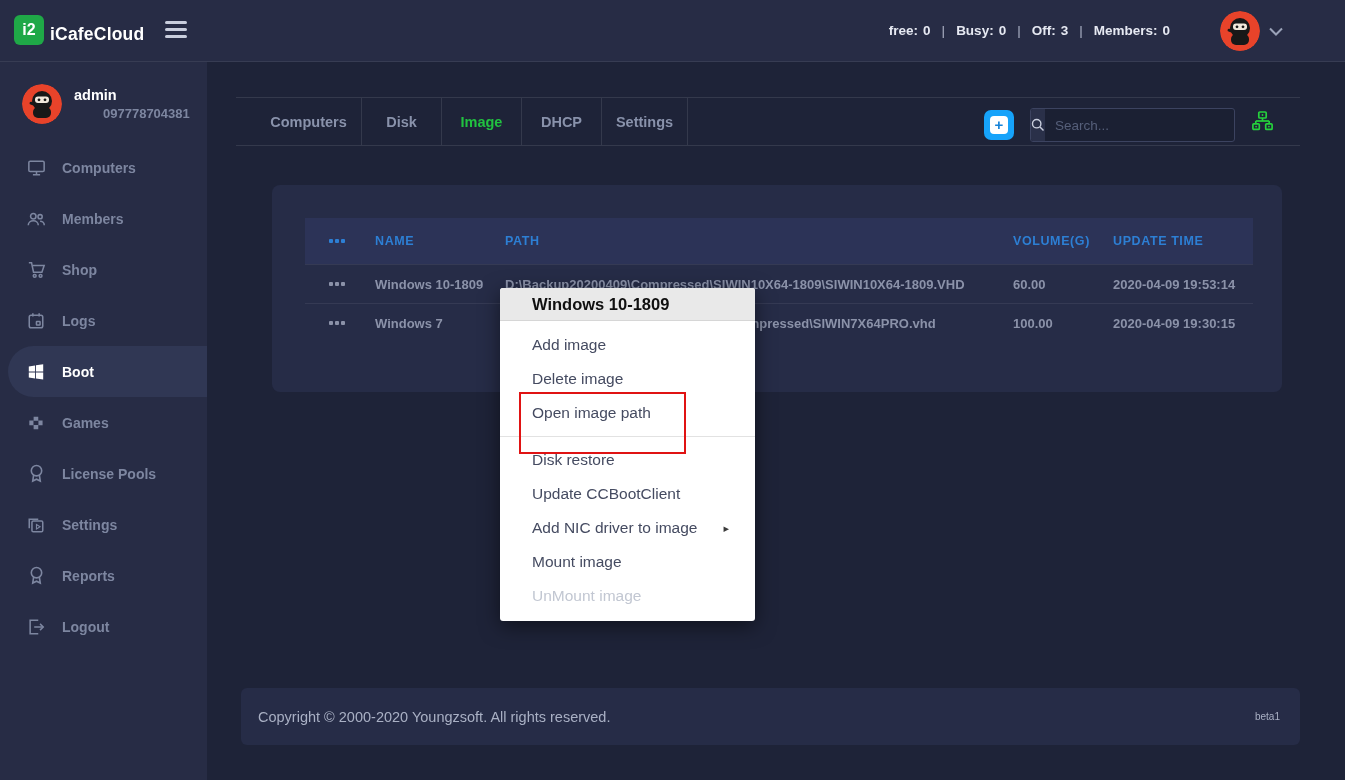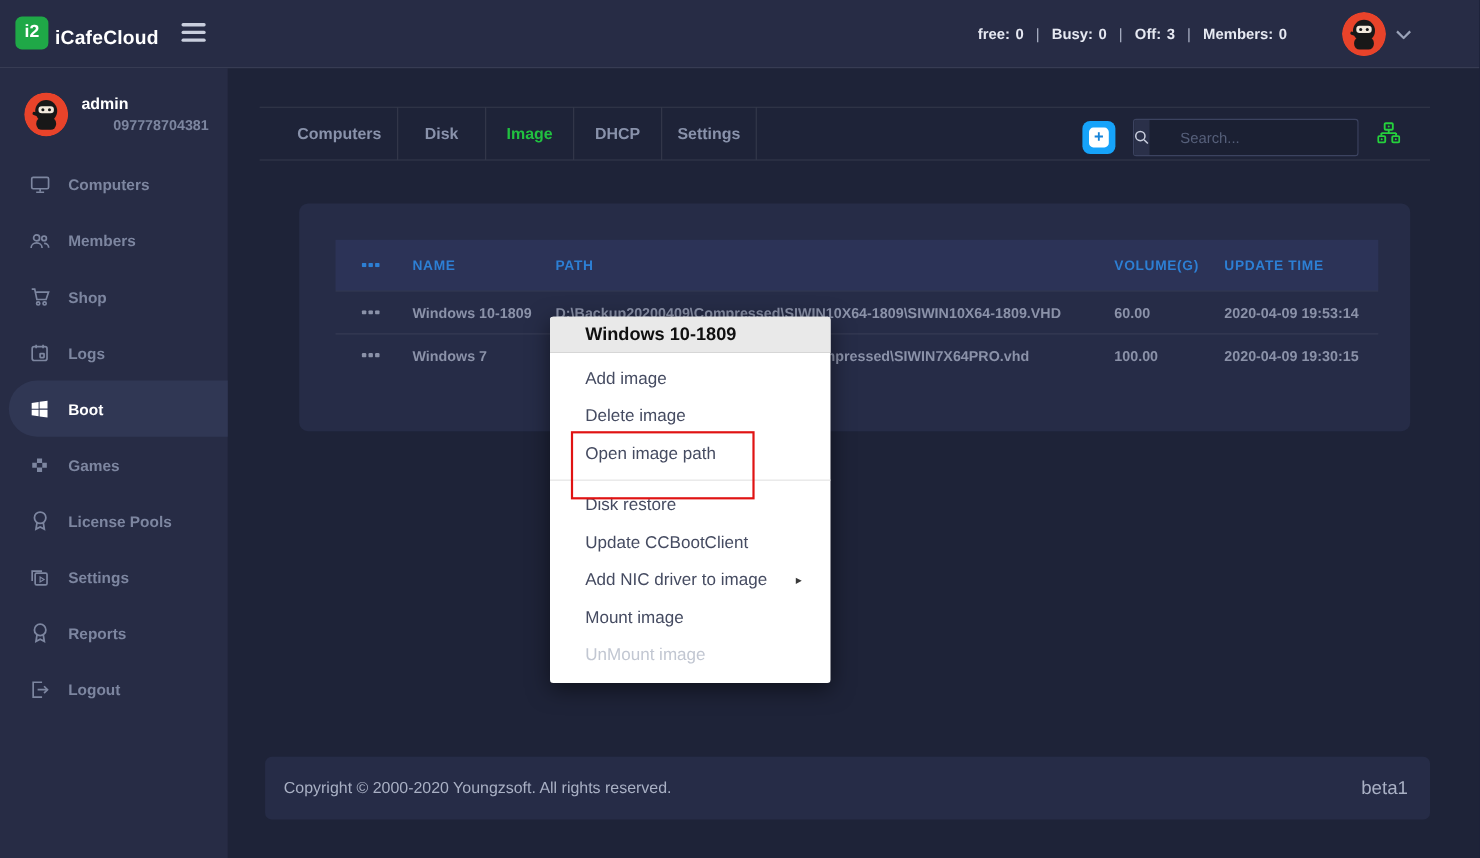--- a/index.html
+++ b/index.html
@@ -50,21 +50,21 @@
   .t-computers{width:106px}.t-disk{width:80px}.t-image{width:80px}.t-dhcp{width:80px}.t-settings{width:86px}
 
   .add-btn { position:absolute; left:748px; top:12px; width:30px; height:30px; background:#16a3fa;
     border:none; border-radius:7px; cursor:pointer; display:flex; align-items:center; justify-content:center; }
   .add-inner { width:18px; height:18px; background:#fff; border-radius:4px; color:#1683d8;
     font-size:15px; font-weight:bold; line-height:17px; text-align:center; }
   .search { position:absolute; left:794px; top:10px; width:205px; height:34px; display:flex;
     border:1px solid #3c4360; border-radius:3px; overflow:hidden; background:#1b2033; }
   .search-iconbox { width:38px; background:#2a3049; display:flex; align-items:center; justify-content:center; }
   .search input { flex:1; background:transparent; border:none; outline:none; color:#aeb4c8;
-    font-size:13.5px; padding:0 28px; font-family:inherit; }
+    font-size:13.5px; padding:0 10px; font-family:inherit; }
   .search input::placeholder { color:#565f7a; }
   .sitemap-btn { position:absolute; left:1016px; top:13px; cursor:pointer; }
 
   
   .card { position:absolute; left:272px; top:185px; width:1010px; height:207px;
     background:#262c47; border-radius:8px; padding-top:33px; }
   .grid { display:grid; grid-template-columns:60px 130px 508px 100px 150px;
     margin-left:33px; width:948px; align-items:center; }
   .thead { height:46px; background:#2c3357; color:#2d7fd4; font-size:12.5px;
     font-weight:bold; letter-spacing:.6px; }
@@ -73,21 +73,21 @@
   .cell { padding-left:10px; white-space:nowrap; overflow:hidden; }
   .cell-dots { padding-left:24px; }
   .dots { display:flex; gap:2px; cursor:pointer; }
   .dots i { width:4px; height:4px; border-radius:1px; background:#8b92a9; display:block; }
   .thead .dots i { background:#2d7fd4; }
 
   
   .footer { position:absolute; left:241px; top:688px; width:1059px; height:57px;
     background:#262c47; border-radius:6px; display:flex; align-items:center;
     justify-content:space-between; padding:0 20px 0 17px; color:#a9b0c4; font-size:14.5px; }
-  .footer .version { font-size:17px; }
+  .footer .version { font-size:10px; }
 
   
   .ctx-menu { position:absolute; left:500px; top:288px; width:255px; background:#fff;
     border-radius:3px; box-shadow:0 5px 20px rgba(0,0,0,.5); z-index:20; padding-bottom:8px; }
   .ctx-header { height:33px; line-height:33px; background:#e9e9e9; border-bottom:1px solid #d6d6d6;
     border-radius:3px 3px 0 0; padding-left:32px; font-weight:bold; font-size:16.5px; color:#101010; }
   .ctx-items { padding-top:7px; position:relative; }
   .ctx-item { height:34px; line-height:34px; padding-left:32px; font-size:15.5px;
     color:#454b61; cursor:pointer; position:relative; }
   .ctx-item.disabled { color:#c2c7d2; }

